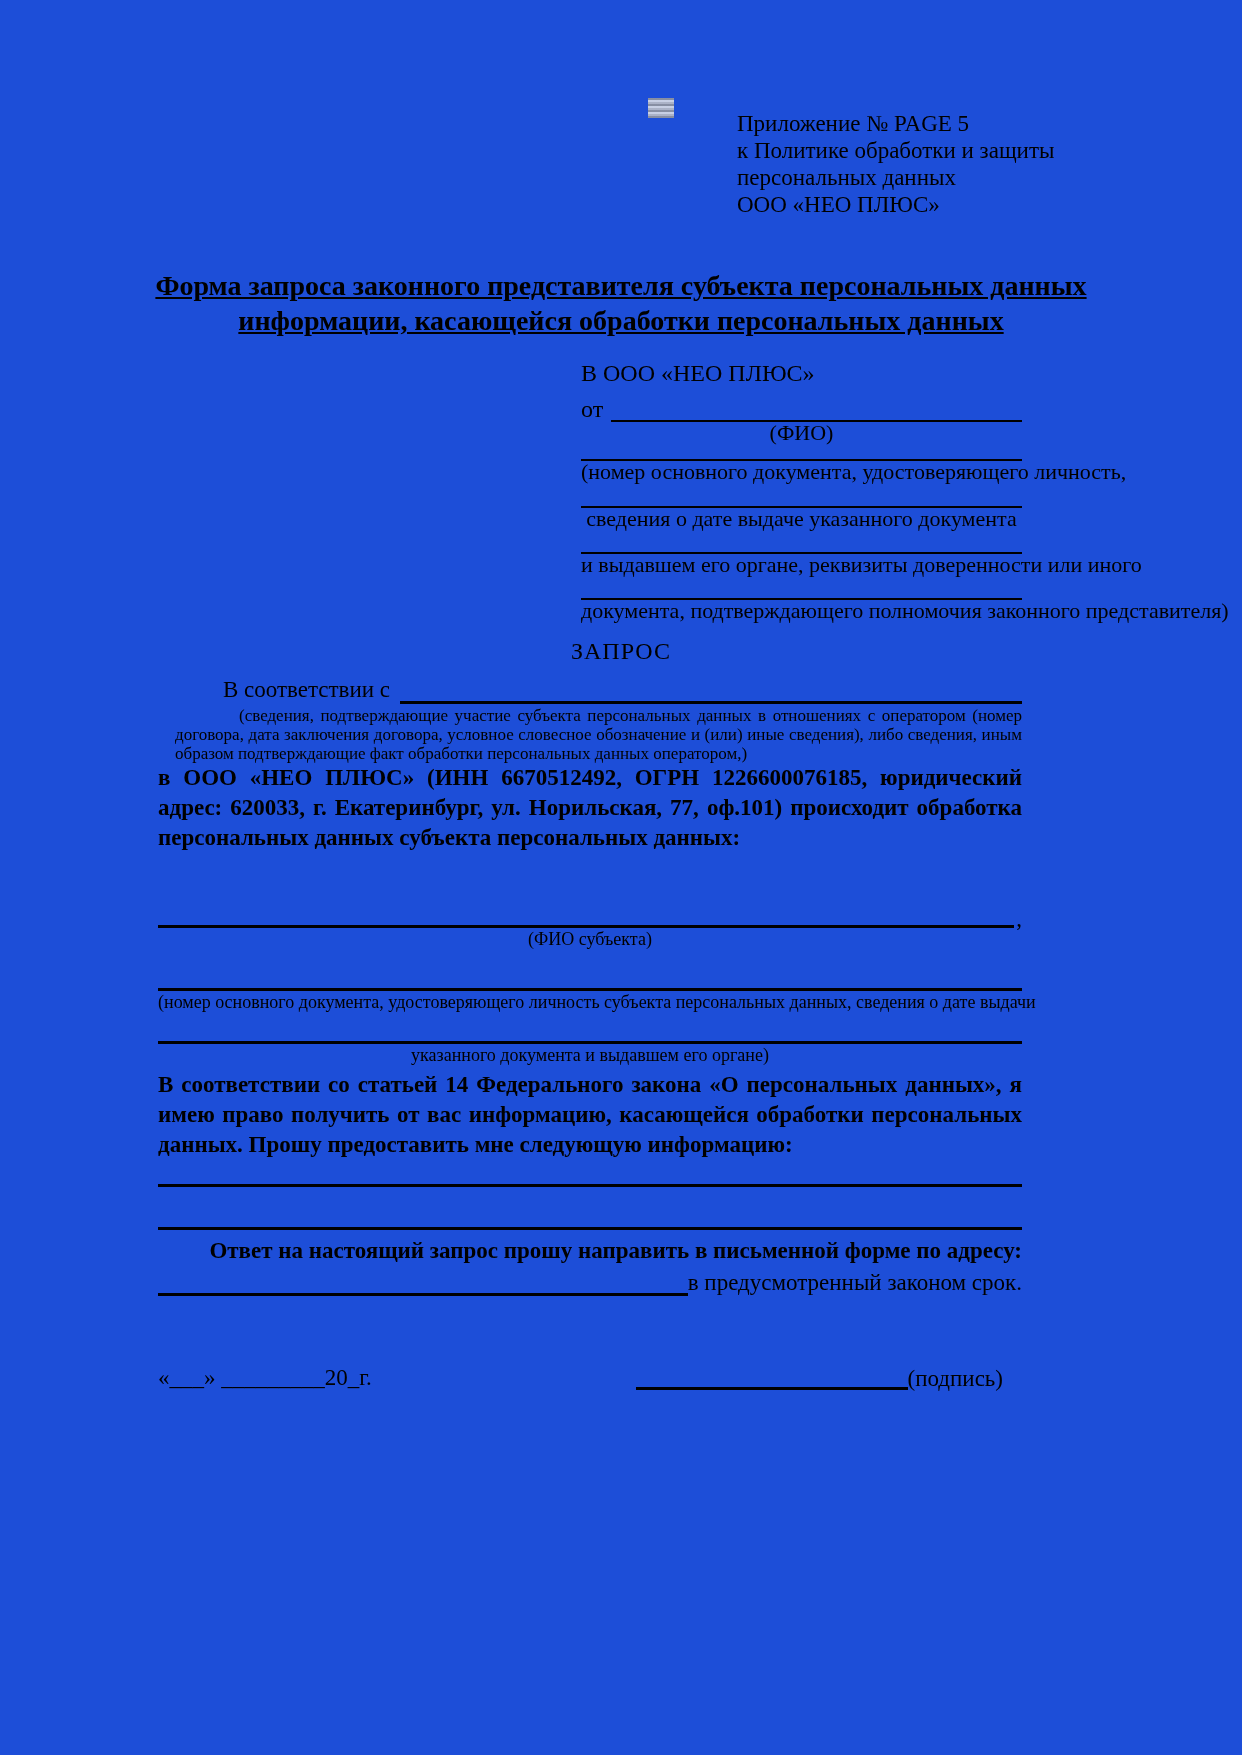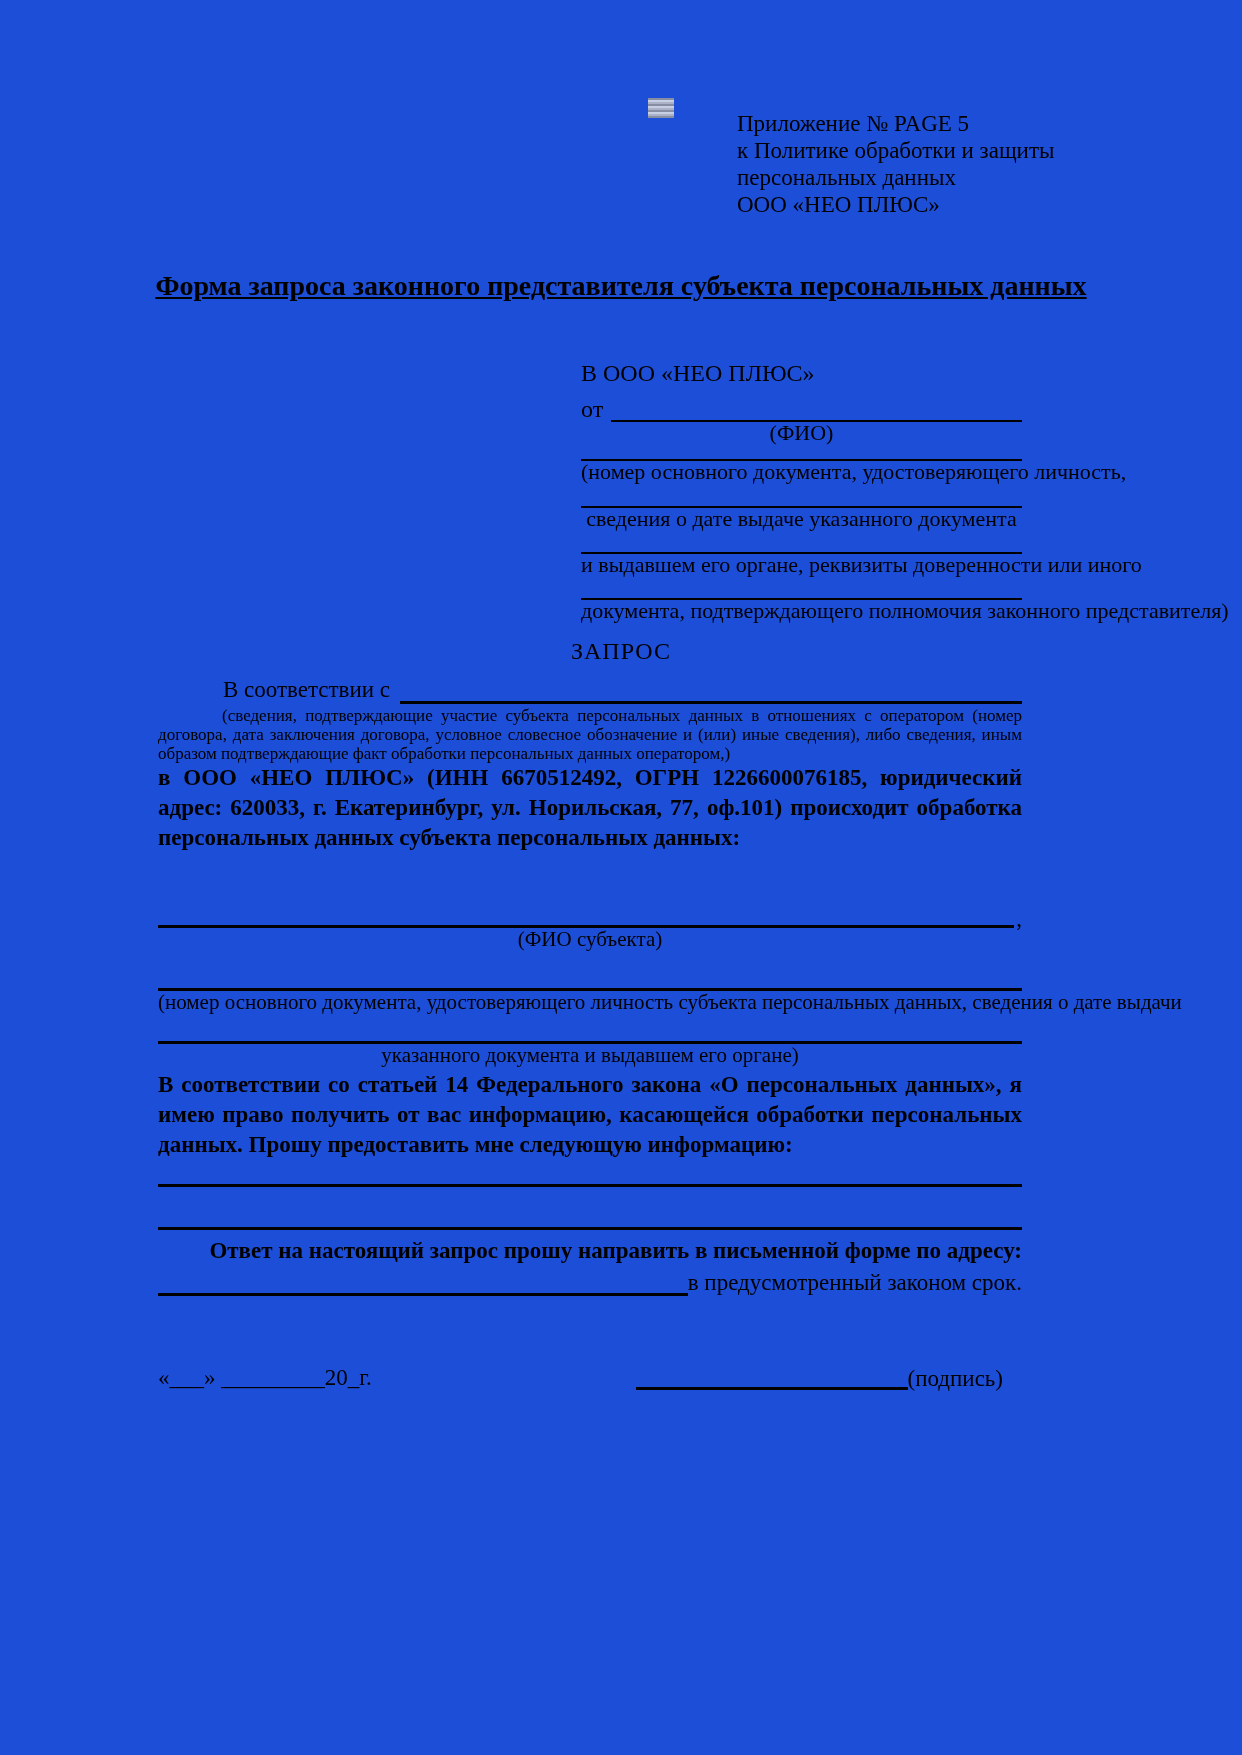--- a/index.html
+++ b/index.html
@@ -36,26 +36,26 @@
   .addr-line3{height:22px;border-bottom:2px solid #000;}
   .zapros{
     position:absolute;left:0;right:0;top:638px;
     text-align:center;font-size:24px;letter-spacing:1px;
   }
   .main{position:absolute;left:158px;top:672px;width:864px;font-size:23px;}
   .intro-row{display:flex;align-items:flex-end;height:32px;}
   .intro-row .lbl{line-height:28px;padding-left:65px;padding-right:10px;white-space:nowrap;}
   .note{
     margin-top:2px;font-size:17px;line-height:19px;
-    text-align:justify;text-indent:64px;
+    text-align:justify;text-indent:64px;margin-left:17px;
   }
   .para{line-height:30px;text-align:justify;font-weight:bold;}
   .subject-row{display:flex;align-items:flex-end;height:75px;}
   .subject-row .comma{line-height:18px;padding-left:2px;}
-  .cap{font-size:21px;line-height:22px;text-align:center;white-space:nowrap;}
+  .cap{font-size:18px;line-height:22px;text-align:center;white-space:nowrap;}
   .sline2{height:38px;border-bottom:3px solid #000;}
   .sline3{height:28px;border-bottom:3px solid #000;}
   .law{margin-top:4px;}
   .blank1{height:24px;border-bottom:3px solid #000;}
   .blank2{height:40px;border-bottom:3px solid #000;}
   .reply1{margin-top:6px;line-height:30px;text-align:right;font-weight:bold;}
   .reply2{display:flex;align-items:flex-end;height:30px;}
   .reply2 .txt{line-height:26px;white-space:nowrap;}
   .footer{
     position:absolute;left:158px;top:1362px;width:845px;
@@ -76,20 +76,21 @@
 
   <div class="header-block">
     <div>Приложение №  PAGE 5</div>
     <div>к Политике обработки и защиты</div>
     <div>персональных данных</div>
     <div>ООО «НЕО ПЛЮС»</div>
   </div>
 
   <div class="doc-title">
     <div>Форма запроса законного представителя субъекта персональных данных</div>
+    <div>информации, касающейся обработки персональных данных</div>
   </div>
 
   <div class="addr-block">
     <div class="addr-to">В ООО «НЕО ПЛЮС»</div>
     <div class="addr-from">
       <span class="lbl">от</span>
       <span class="uline grow"></span>
     </div>
     <div class="addr-caption">(ФИО)</div>
     <div class="addr-line1"></div>

